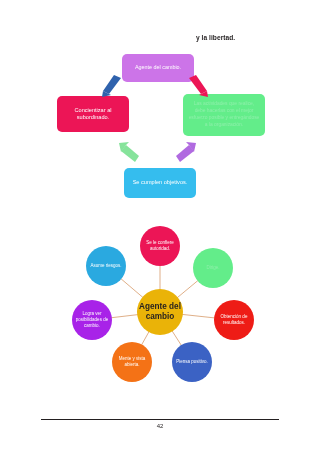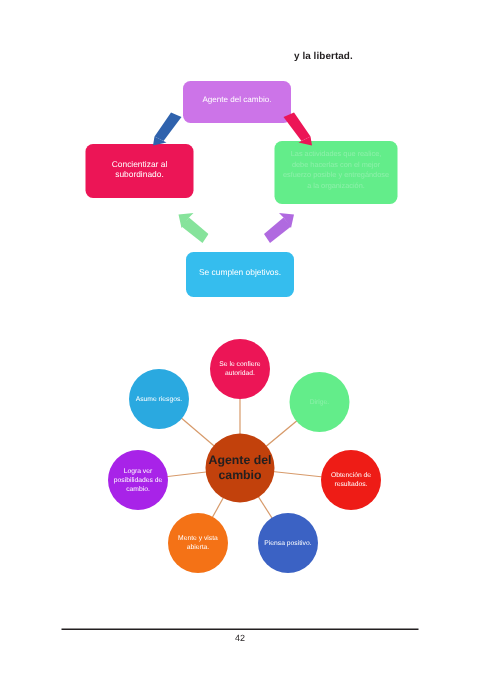--- a/index.html
+++ b/index.html
@@ -133,21 +133,21 @@
     line-height: 1.35;
     box-sizing: border-box;
     padding: 2px;
   }
 
   .node-center {
     width: 46px;
     height: 46px;
     left: 75px;
     top: 65px;
-    background: #c2410c;
+    background: #eab308;
     color: #231f20;
     font-size: 8.2px;
     font-weight: bold;
     line-height: 1.2;
   }
 
   .node-0 { width: 40px; height: 40px; left: 78px; top: 2px;  background: #ec1556; }
   .node-1 { width: 40px; height: 40px; left: 131px; top: 24px; background: #63ed8a; color: #8cf0a9; }
   .node-2 { width: 40px; height: 40px; left: 152px; top: 76px; background: #ee1c16; }
   .node-3 { width: 40px; height: 40px; left: 110px; top: 118px; background: #3b62c4; }

